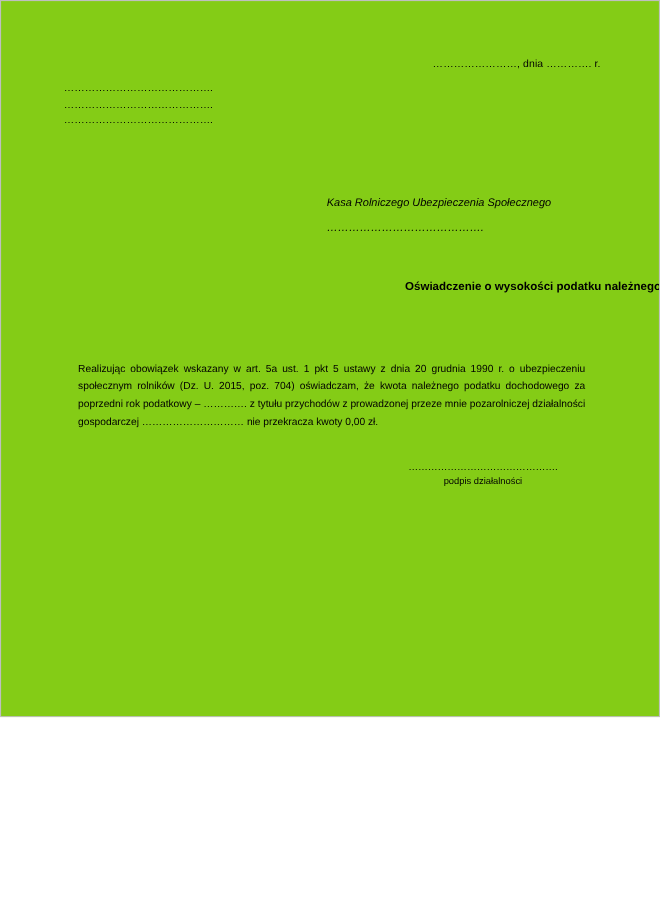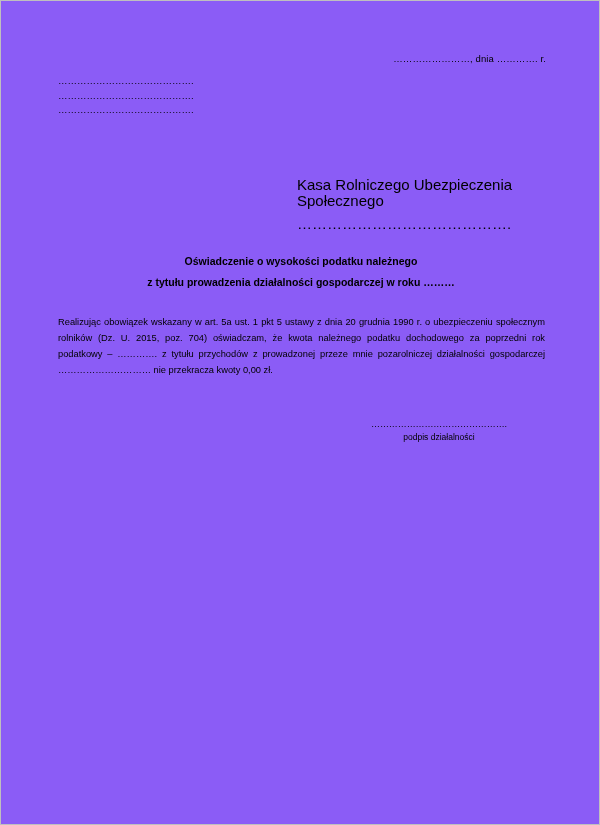--- a/index.html
+++ b/index.html
@@ -7,22 +7,22 @@
     padding: 0;
     background: #ffffff;
   }
   body {
     font-family: "Liberation Sans", sans-serif;
     color: #000000;
   }
   #page {
     position: relative;
     width: 600px;
-    height: 825px;
-    background: #8b5cf6;
+    height: 652px;
+    background: #84cc16;
     border: 1px solid #bfbfbf;
     box-sizing: border-box;
     overflow: hidden;
   }
   .sheet {
     position: absolute;
     left: 0;
     top: 0;
     width: 600px;
     height: 825px;
@@ -48,52 +48,54 @@
     line-height: 14.5px;
   }
   .party-block div {
     white-space: pre;
   }
   .recipient-block {
     position: absolute;
     left: 296px;
     top: 176px;
     width: 280px;
-    font-size: 15px;
+    font-size: 10px;
     line-height: 16px;
+    font-style: italic;
   }
   .recipient-block .dots {
     display: block;
     margin-top: 7px;
     white-space: pre;
   }
   .title-block {
     position: absolute;
     left: 0;
     top: 250px;
     width: 600px;
     text-align: center;
     font-size: 10.5px;
     font-weight: bold;
     line-height: 21px;
   }
   .title-block div {
     white-space: pre;
+    text-align: right;
   }
   .body-block {
     position: absolute;
     left: 57px;
     top: 313px;
     width: 487px;
     font-size: 9.3px;
     line-height: 16px;
     text-align: justify;
   }
   .body-block p {
-    margin: 0;
+    margin: 13px;
   }
   .signature-block {
     position: absolute;
     left: 348px;
     top: 418px;
     width: 180px;
     text-align: center;
     font-size: 8.5px;
   }
   .signature-block .sig-line {
@@ -122,21 +124,20 @@
       <div>…………………………………….</div>
     </div>
 
     <div class="recipient-block">
       <span>Kasa Rolniczego Ubezpieczenia Społecznego</span>
       <span class="dots">…………………………………….</span>
     </div>
 
     <div class="title-block">
       <div>Oświadczenie o wysokości podatku należnego</div>
-      <div>z tytułu prowadzenia działalności gospodarczej w roku ………</div>
     </div>
 
     <div class="body-block">
       <p>Realizując obowiązek wskazany w art. 5a ust. 1 pkt 5 ustawy z dnia 20 grudnia 1990 r. o ubezpieczeniu społecznym rolników (Dz. U. 2015, poz. 704) oświadczam, że kwota należnego podatku dochodowego za poprzedni rok podatkowy – …………. z tytułu przychodów z prowadzonej przeze mnie pozarolniczej działalności gospodarczej ………………………… nie przekracza kwoty 0,00 zł.</p>
     </div>
 
     <div class="signature-block">
       <span class="sig-line">……………………………………….</span>
       <span class="sig-label">podpis działalności</span>
     </div>

